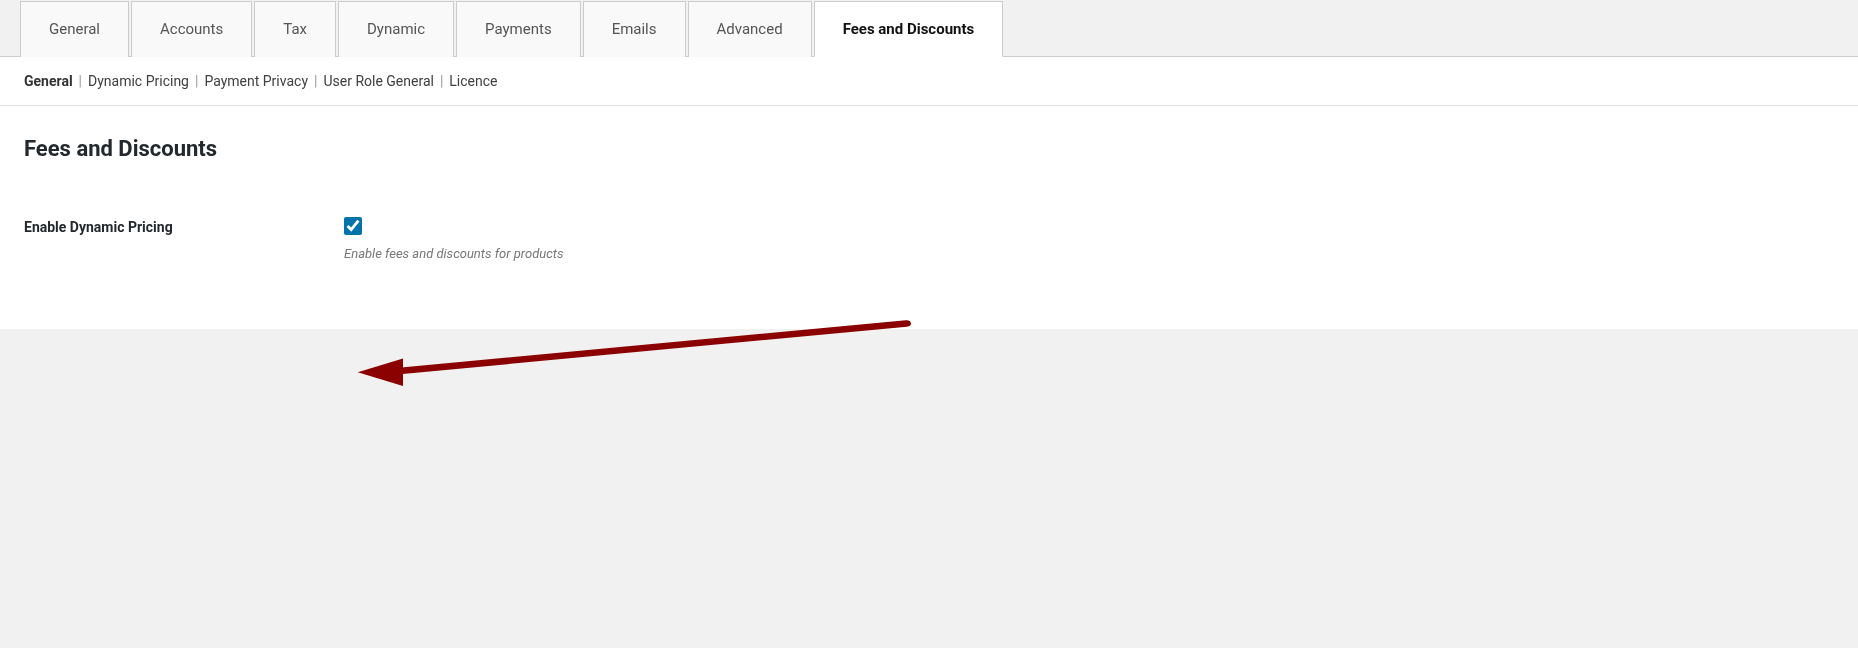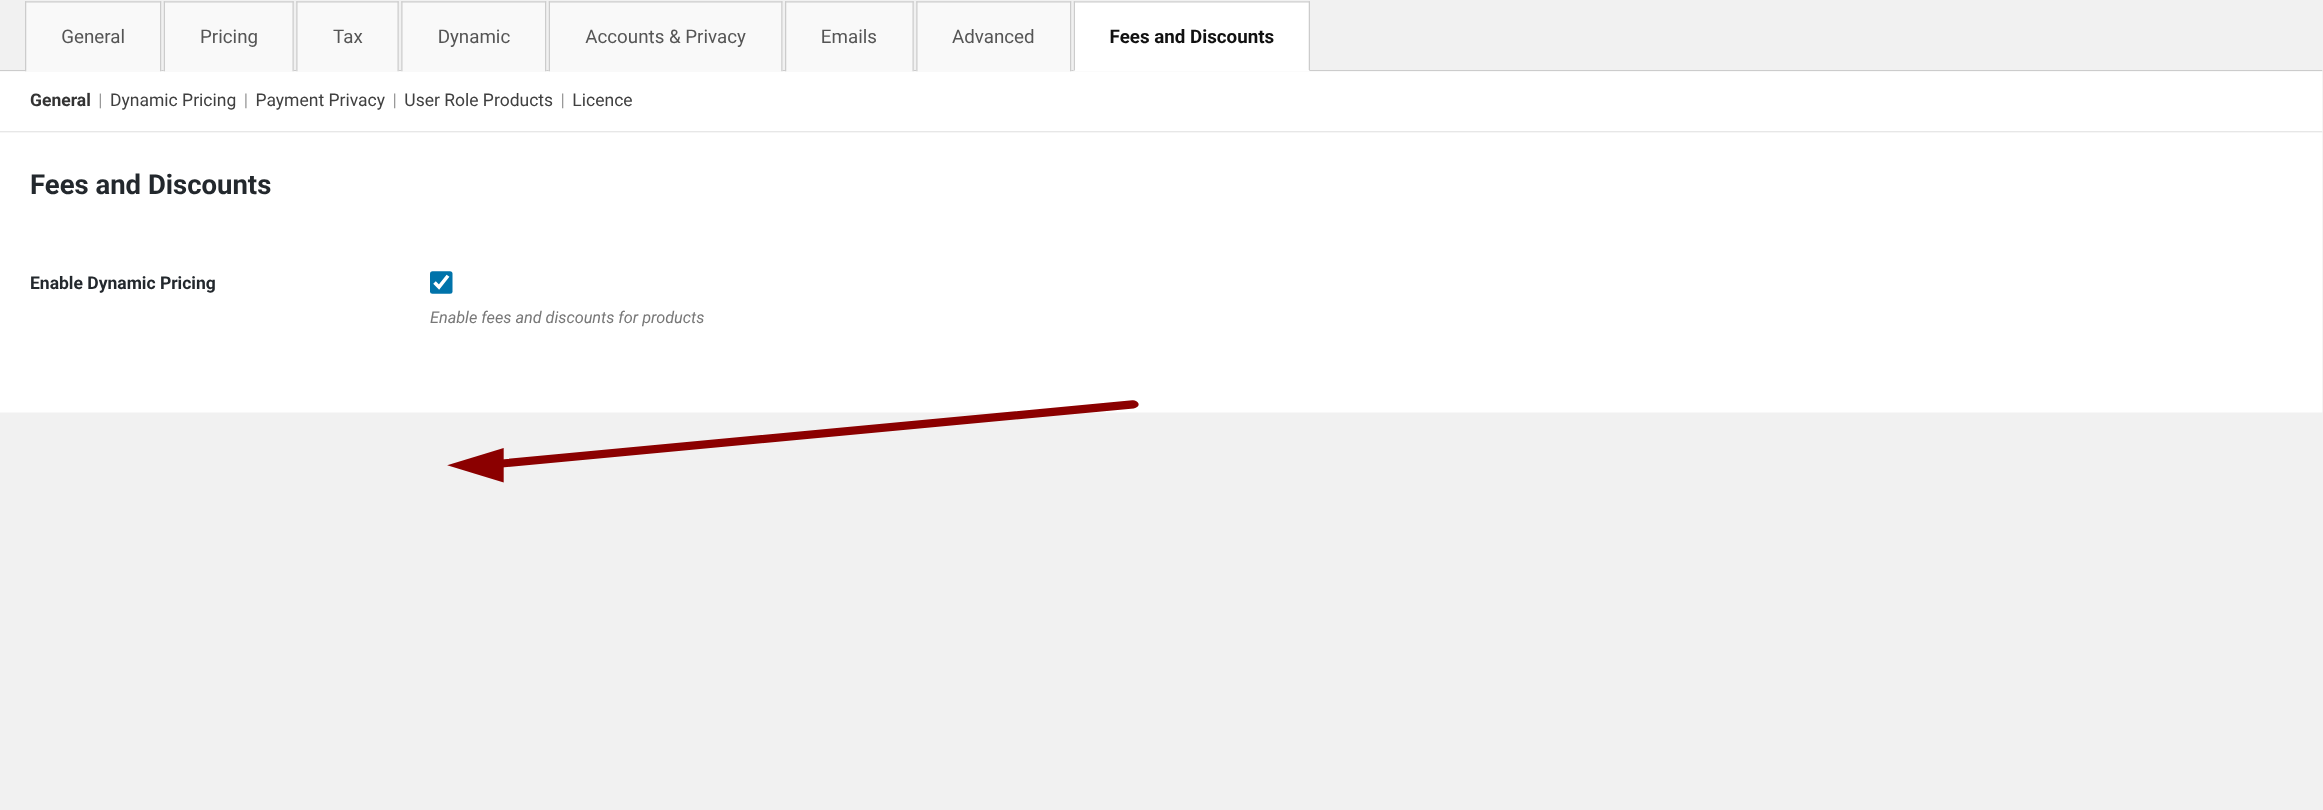--- a/index.html
+++ b/index.html
@@ -167,37 +167,37 @@
       z-index: 10;
     }
   </style>
 </head>
 <body>
 
 <div class="page-wrapper">
 
   <div class="tab-bar">
   <div class="tab-item">General</div>
-      <div class="tab-item">Pricing</div>
+      <div class="tab-item">Accounts</div>
       <div class="tab-item">Tax</div>
       <div class="tab-item">Dynamic</div>
-      <div class="tab-item">Accounts &amp; Privacy</div>
+      <div class="tab-item">Payments</div>
       <div class="tab-item">Emails</div>
       <div class="tab-item">Advanced</div>
       <div class="tab-item active">Fees and Discounts</div>
     </div>
 
   <div class="sub-nav">
   <a class="sub-nav-item current" href="#">General</a>
       <span class="sub-nav-separator"> | </span>
       <a class="sub-nav-item" href="#">Dynamic Pricing</a>
       <span class="sub-nav-separator"> | </span>
       <a class="sub-nav-item" href="#">Payment Privacy</a>
       <span class="sub-nav-separator"> | </span>
-      <a class="sub-nav-item" href="#">User Role Products</a>
+      <a class="sub-nav-item" href="#">User Role General</a>
       <span class="sub-nav-separator"> | </span>
       <a class="sub-nav-item" href="#">Licence</a>
     </div>
 
   <div class="main-content">
     <div class="content-relative">
       <h2 class="section-title">Fees and Discounts</h2>
       <table class="settings-table">
         <tbody id="settings-body">
             <tr class="settings-row">

